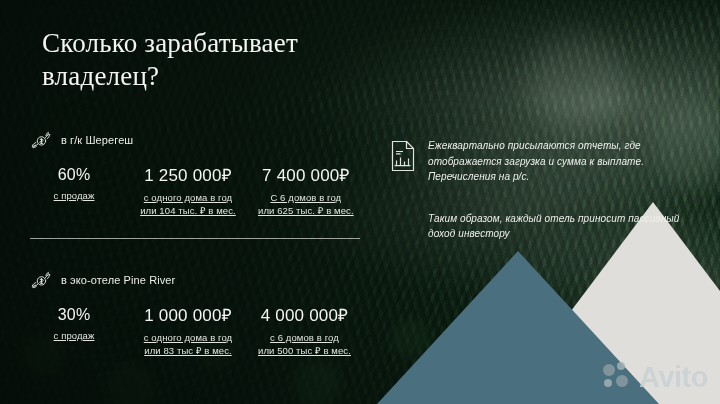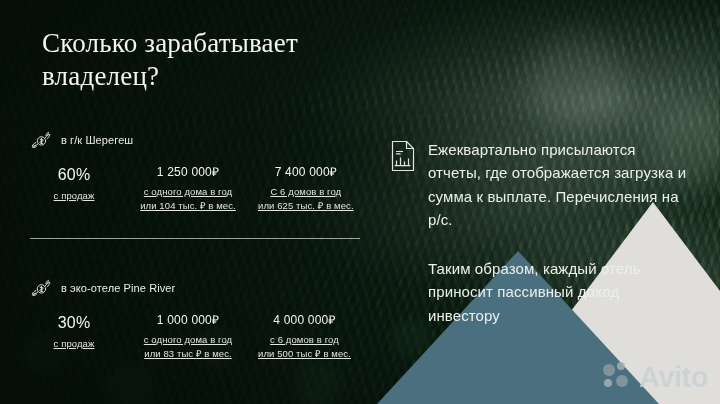--- a/index.html
+++ b/index.html
@@ -102,44 +102,44 @@
     font-family:"Liberation Serif", serif;
     font-size:27px; line-height:1.22; font-weight:400;
     color:#f4f5f2;
     letter-spacing:.2px;
     margin-left:12px;
   }
 
   
   .block{ position:absolute; left:30px; width:350px; }
   .block-1{ top:130px; }
-  .block-2{ top:270px;margin-top:8px; }
+  .block-2{ top:270px; }
 
   .block-head{ display:flex; align-items:center; gap:9px; margin-bottom:16px; }
   .coin-icon{ width:22px; height:20px; display:block; flex:0 0 auto; opacity:.92; }
   .block-head-label{ font-size:11px; color:#eceee9; letter-spacing:.1px; }
 
   .cols{ display:flex;text-align:center; }
   .col-a{ width:88px; }
   .col-b{ width:140px; }
   .col-c{ width:auto; }
 
-  .big{ font-size:12px; font-weight:400; color:#f5f6f3; line-height:1.15; letter-spacing:.2px; white-space:nowrap; }
+  .big{ font-size:17px; font-weight:400; color:#f5f6f3; line-height:1.15; letter-spacing:.2px; white-space:nowrap; }
   .big.pct{ font-size:16px; }
   .sub{ margin-top:5px; font-size:9.5px; line-height:1.45; color:#e3e6e0; letter-spacing:.1px;text-decoration:underline; }
 
   .divider{
     position:absolute; left:30px; top:238px; width:330px; height:1px;
     background:#cfd4cd; opacity:.75;
   }
 
   
   .right{ position:absolute; left:390px; top:138px; width:300px; display:flex; gap:12px; }
   .doc-icon{ width:26px; height:32px; flex:0 0 auto; opacity:.95; margin-top:2px; }
-  .right-text p{ font-size:15px; line-height:1.55; color:#eef0ec; letter-spacing:.1px; }
+  .right-text p{ font-size:10px; line-height:1.55; color:#eef0ec; letter-spacing:.1px;font-style:italic; }
   .right-text p + p{ margin-top:26px; }
 </style>
 </head>
 <body>
 
 <div class="slide">
 
   <div class="bg">
     <div class="bg-layer bg-base"></div>
     <div class="bg-layer bg-trees"></div>

